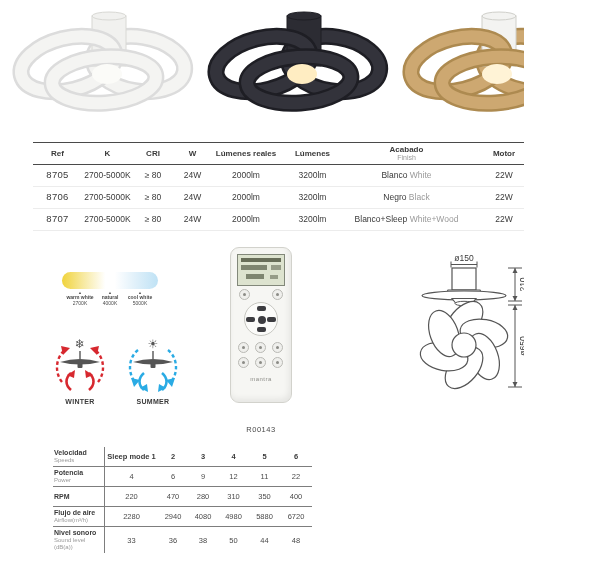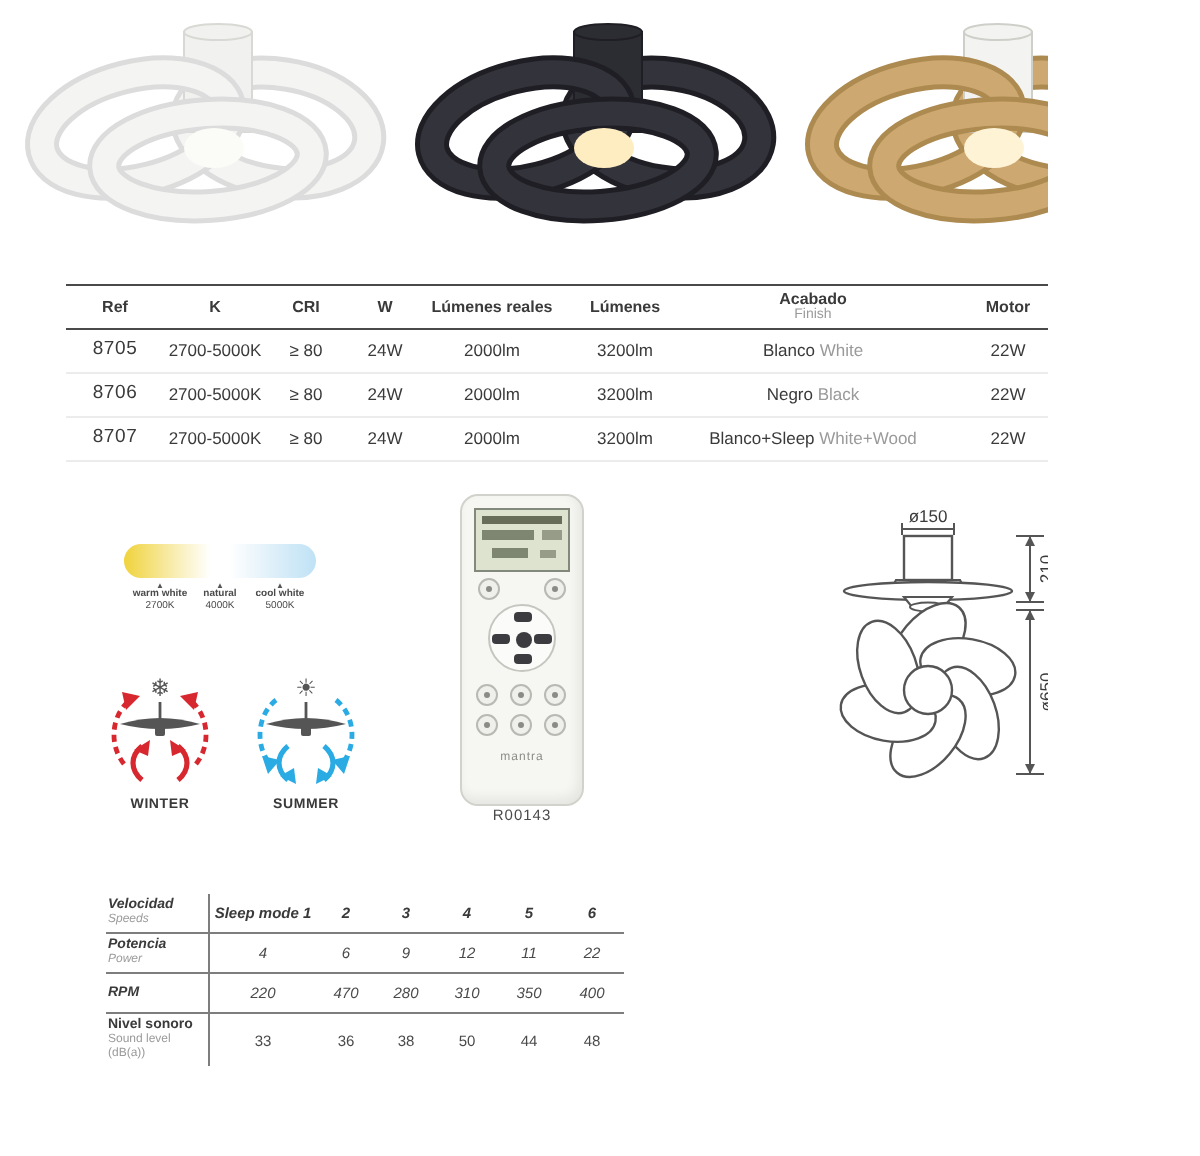--- a/index.html
+++ b/index.html
@@ -42,28 +42,28 @@
   .remote-body{position:relative;margin:0 auto;width:60px;height:154px;background:#f6f6f3;
     border:1px solid #d2d2cc;border-radius:9px;box-shadow:inset -2px -3px 6px rgba(0,0,0,.07);}
   .lcd{position:absolute;left:6px;top:6px;width:46px;height:30px;background:#dde3cf;border:1px solid #82887a;}
   .lcd .seg{position:absolute;background:#676d58;}
   .rbtn{position:absolute;width:11px;height:11px;border-radius:50%;background:#efefec;border:1px solid #b9b9b4;box-sizing:border-box;}
   .rbtn .dot{position:absolute;left:3px;top:3px;width:3px;height:3px;border-radius:50%;background:#8b8b86;}
   .dpad{position:absolute;left:13px;top:54px;width:34px;height:34px;border-radius:50%;background:#fbfbf9;border:1px solid #c6c6c0;box-sizing:border-box;}
   .dkey{position:absolute;width:9px;height:5px;border-radius:2px;background:#3c3c40;}
   .dcenter{position:absolute;left:13px;top:13px;width:8px;height:8px;border-radius:50%;background:#3c3c40;}
   .remote-logo{position:absolute;left:0;right:0;top:128px;font-size:6px;color:#8d8d88;letter-spacing:.5px;}
-  .remote-ref{margin-top:0;font-size:7.5px;color:#4a4a4a;letter-spacing:.5px;}
+  .remote-ref{margin-top:22px;font-size:7.5px;color:#4a4a4a;letter-spacing:.5px;}
   
   .dims{position:absolute;left:402px;top:250px;}
   .dims text{font-family:"Liberation Sans",sans-serif;fill:#3a3a3a;}
   
   .speed-table{position:absolute;left:53px;top:447px;width:259px;font-size:7.5px;}
   .speed-row{display:grid;grid-template-columns:52px 53px 30px 30px 31px 31px 32px;align-items:center;min-height:19px;}
-  .speed-row.sep{border-bottom:1px solid #7d7d7d;font-style:italic;}
+  .speed-row.sep{border-bottom:1px solid #7d7d7d;}
   .sp-label{border-right:1px solid #7d7d7d;align-self:stretch;display:flex;flex-direction:column;justify-content:center;padding:2px 2px 2px 1px;box-sizing:border-box;}
   .sp-label .es{font-weight:bold;font-size:7px;color:#3a3a3a;line-height:8px;}
   .sp-label .en{font-size:6px;color:#9a9a9a;line-height:7px;}
   .sp-val{text-align:center;color:#4a4a4a;}
   .speed-row.head .sp-val{font-weight:bold;color:#3a3a3a;}
 </style>
 </head>
 <body>
 
 <div id="canvas">
@@ -320,20 +320,32 @@
       <div class="sp-label">
         <span class="es">RPM</span>
       </div>
       <div class="sp-val">220</div>
       <div class="sp-val">470</div>
       <div class="sp-val">280</div>
       <div class="sp-val">310</div>
       <div class="sp-val">350</div>
       <div class="sp-val">400</div>
     </div>
+    <div class="speed-row sep">
+      <div class="sp-label">
+        <span class="es">Flujo de aire</span>
+        <span class="en">Airflow(m³/h)</span>
+      </div>
+      <div class="sp-val">2280</div>
+      <div class="sp-val">2940</div>
+      <div class="sp-val">4080</div>
+      <div class="sp-val">4980</div>
+      <div class="sp-val">5880</div>
+      <div class="sp-val">6720</div>
+    </div>
     <div class="speed-row">
       <div class="sp-label">
         <span class="es">Nivel sonoro</span>
         <span class="en">Sound level (dB(a))</span>
       </div>
       <div class="sp-val">33</div>
       <div class="sp-val">36</div>
       <div class="sp-val">38</div>
       <div class="sp-val">50</div>
       <div class="sp-val">44</div>

